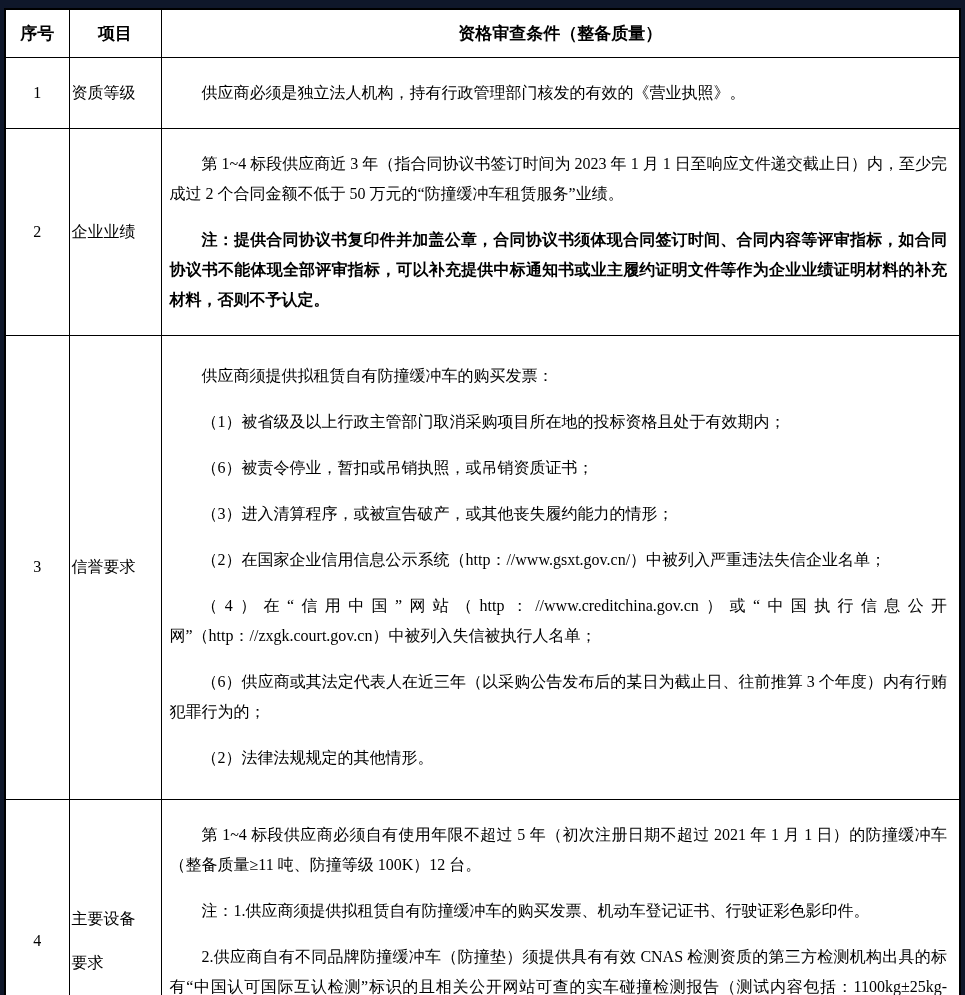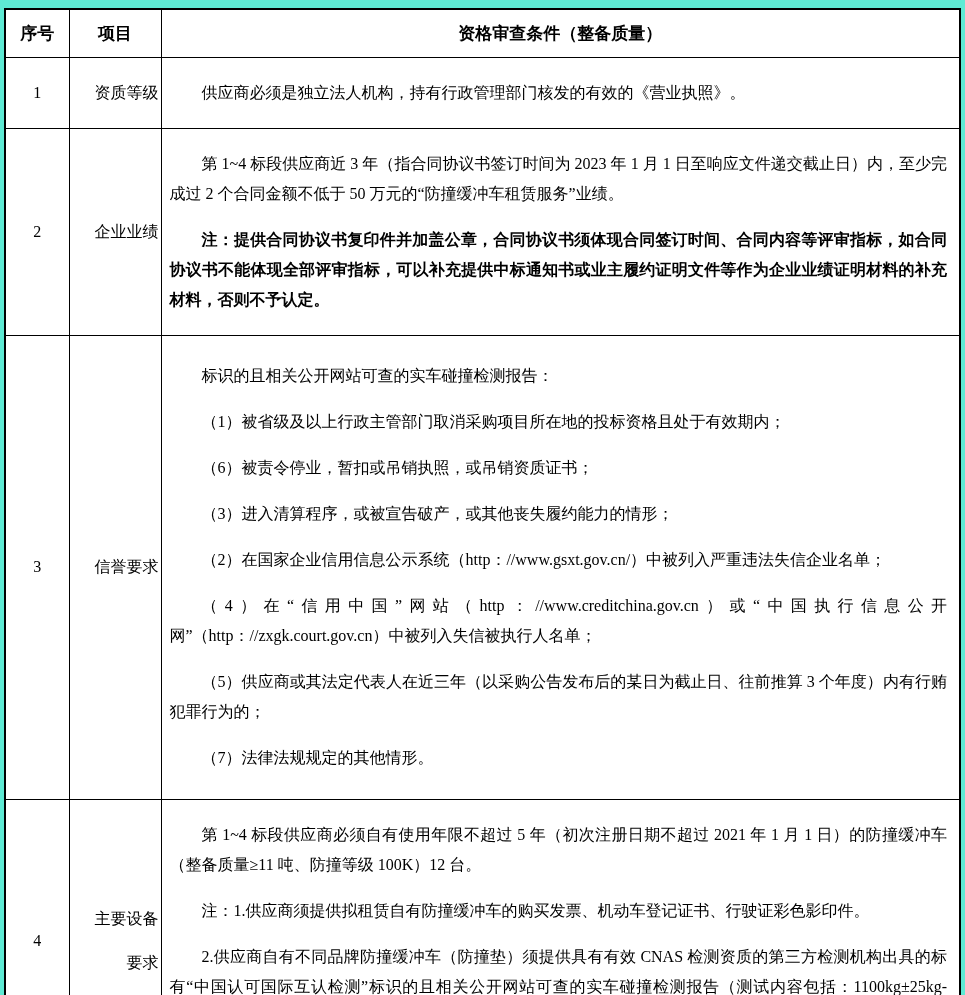--- a/index.html
+++ b/index.html
@@ -5,21 +5,21 @@
   html, body {
     margin: 0;
     padding: 0;
     background: #ffffff;
     font-family: "Liberation Serif", "DejaVu Serif", serif;
     color: #000000;
   }
   .page {
     width: 965px;
     height: 995px;
-    background: #5eead4;
+    background: #0f172a;
     box-sizing: border-box;
     padding: 8px 4px 4px 4px;
     overflow: hidden;
   }
   table.qual-table {
     width: 957px;
     border-collapse: collapse;
     table-layout: fixed;
     border: 2px solid #000000;
     border-bottom-width: 3px;
@@ -39,21 +39,21 @@
     font-weight: bold;
     text-align: center;
     padding: 2px 4px;
   }
   td.cell-no {
     text-align: center;
     font-size: 16px;
     padding: 2px;
   }
   td.cell-item {
-    text-align: right;
+    text-align: left;
     font-size: 16px;
     padding: 2px;
     white-space: pre-line;
     line-height: 44px;
   }
   td.cell-cond {
     padding: 4px 12px 4px 8px;
     font-size: 16px;
   }
   td.cell-cond p.para {
@@ -101,28 +101,28 @@
           <td class="cell-item">企业业绩</td>
           <td class="cell-cond">
             <p class="para">第 1~4 标段供应商近 3 年（指合同协议书签订时间为 2023 年 1 月 1 日至响应文件递交截止日）内，至少完成过 2 个合同金额不低于 50 万元的“防撞缓冲车租赁服务”业绩。</p>
             <p class="para bold">注：提供合同协议书复印件并加盖公章，合同协议书须体现合同签订时间、合同内容等评审指标，如合同协议书不能体现全部评审指标，可以补充提供中标通知书或业主履约证明文件等作为企业业绩证明材料的补充材料，否则不予认定。</p>
           </td>
         </tr>
         <tr>
           <td class="cell-no">3</td>
           <td class="cell-item">信誉要求</td>
           <td class="cell-cond">
-            <p class="para">标识的且相关公开网站可查的实车碰撞检测报告：</p>
+            <p class="para">供应商须提供拟租赁自有防撞缓冲车的购买发票：</p>
             <p class="para">（1）被省级及以上行政主管部门取消采购项目所在地的投标资格且处于有效期内；</p>
             <p class="para">（6）被责令停业，暂扣或吊销执照，或吊销资质证书；</p>
             <p class="para">（3）进入清算程序，或被宣告破产，或其他丧失履约能力的情形；</p>
             <p class="para">（2）在国家企业信用信息公示系统（http：//www.gsxt.gov.cn/）中被列入严重违法失信企业名单；</p>
             <p class="para">（4）在“信用中国”网站（http：//www.creditchina.gov.cn）或“中国执行信息公开网”（http：//zxgk.court.gov.cn）中被列入失信被执行人名单；</p>
-            <p class="para">（5）供应商或其法定代表人在近三年（以采购公告发布后的某日为截止日、往前推算 3 个年度）内有行贿犯罪行为的；</p>
-            <p class="para">（7）法律法规规定的其他情形。</p>
+            <p class="para">（6）供应商或其法定代表人在近三年（以采购公告发布后的某日为截止日、往前推算 3 个年度）内有行贿犯罪行为的；</p>
+            <p class="para">（2）法律法规规定的其他情形。</p>
           </td>
         </tr>
         <tr>
           <td class="cell-no">4</td>
           <td class="cell-item">主要设备
 要求</td>
           <td class="cell-cond">
             <p class="para">第 1~4 标段供应商必须自有使用年限不超过 5 年（初次注册日期不超过 2021 年 1 月 1 日）的防撞缓冲车（整备质量≥11 吨、防撞等级 100K）12 台。</p>
             <p class="para">注：1.供应商须提供拟租赁自有防撞缓冲车的购买发票、机动车登记证书、行驶证彩色影印件。</p>
             <p class="para">2.供应商自有不同品牌防撞缓冲车（防撞垫）须提供具有有效 CNAS 检测资质的第三方检测机构出具的标有“中国认可国际互认检测”标识的且相关公开网站可查的实车碰撞检测报告（测试内容包括：1100kg±25kg-100km/h 正碰和 2270kg±50kg-100km/h 正碰、偏碰、斜碰），测试结果需符合《MASH2016》的防撞等级（100K）测试标准。</p>

